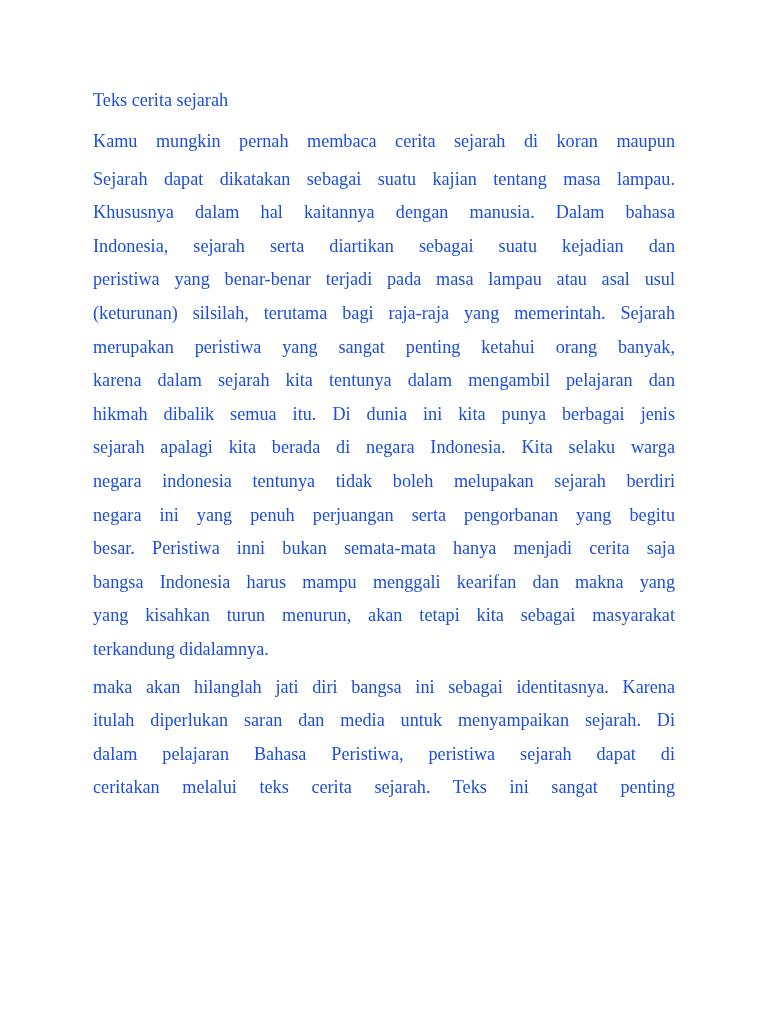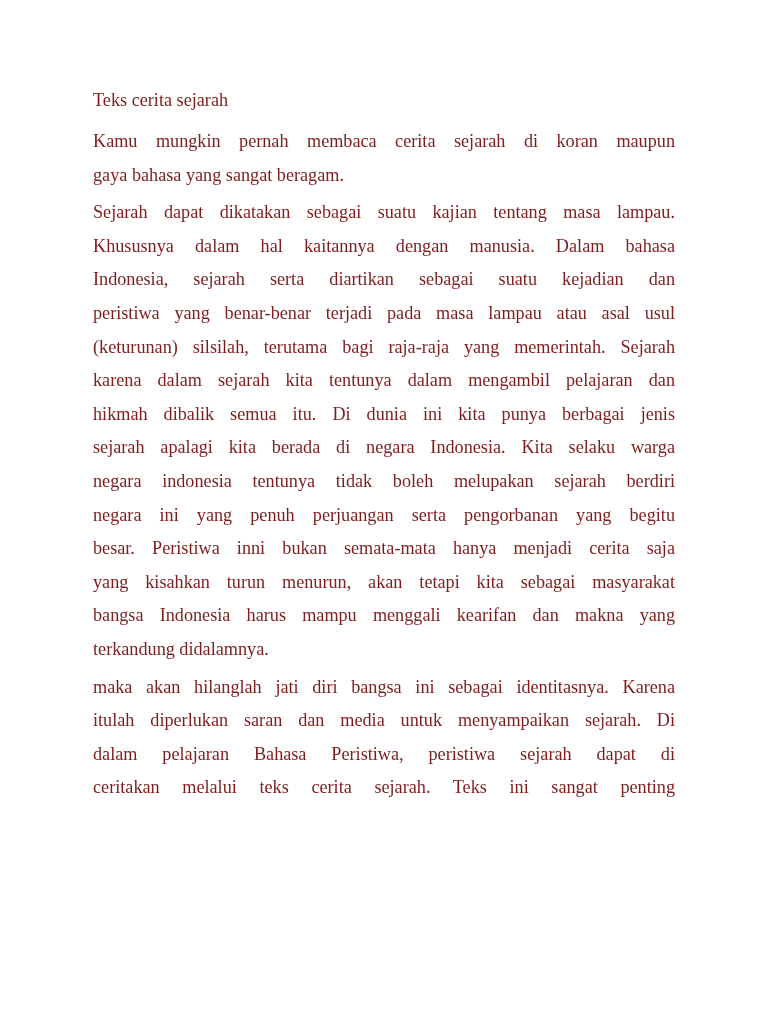--- a/index.html
+++ b/index.html
@@ -13,21 +13,21 @@
       overflow: hidden;
       position: relative;
     }
     .page {
       position: absolute;
       left: 93px;
       top: 86px;
       width: 582px;
       font-family: "Liberation Serif", "DejaVu Serif", serif;
       font-size: 18.2px;
-      color: #7f1d1d;
+      color: #1d4ed8;
     }
     .title {
       margin: 0 0 10px 0;
       line-height: 28px;
       font-weight: normal;
       font-size: 18.2px;
     }
     .para {
       margin: 11px 0 0px 0;
     }
@@ -47,37 +47,37 @@
     }
   </style>
 </head>
 <body>
 
 <div class="page">
   <div class="title">Teks cerita sejarah</div>
 
   <div class="para">
     <span class="line">Kamu mungkin pernah membaca cerita sejarah di koran maupun</span>
-    <span class="line last">gaya bahasa yang sangat beragam.</span>
   </div>
 
   <div class="para">
     <span class="line">Sejarah dapat dikatakan sebagai suatu kajian tentang masa lampau.</span>
     <span class="line">Khususnya dalam hal kaitannya dengan manusia. Dalam bahasa</span>
     <span class="line">Indonesia, sejarah serta diartikan sebagai suatu kejadian dan</span>
     <span class="line">peristiwa yang benar-benar terjadi pada masa lampau atau asal usul</span>
     <span class="line">(keturunan) silsilah, terutama bagi raja-raja yang memerintah. Sejarah</span>
+    <span class="line">merupakan peristiwa yang sangat penting ketahui orang banyak,</span>
     <span class="line">karena dalam sejarah kita tentunya dalam mengambil pelajaran dan</span>
     <span class="line">hikmah dibalik semua itu. Di dunia ini kita punya berbagai jenis</span>
     <span class="line">sejarah apalagi kita berada di negara Indonesia. Kita selaku warga</span>
     <span class="line">negara indonesia tentunya tidak boleh melupakan sejarah berdiri</span>
     <span class="line">negara ini yang penuh perjuangan serta pengorbanan yang begitu</span>
     <span class="line">besar. Peristiwa inni bukan semata-mata hanya menjadi cerita saja</span>
+    <span class="line">bangsa Indonesia harus mampu menggali kearifan dan makna yang</span>
     <span class="line">yang kisahkan turun menurun, akan tetapi kita sebagai masyarakat</span>
-    <span class="line">bangsa Indonesia harus mampu menggali kearifan dan makna yang</span>
     <span class="line last">terkandung didalamnya.</span>
   </div>
 
   <div class="para">
     <span class="line">maka akan hilanglah jati diri bangsa ini sebagai identitasnya. Karena</span>
     <span class="line">itulah diperlukan saran dan media untuk menyampaikan sejarah. Di</span>
     <span class="line">dalam pelajaran Bahasa Peristiwa, peristiwa sejarah dapat di</span>
     <span class="line">ceritakan melalui teks cerita sejarah. Teks ini sangat penting</span>
   </div>
 </div>

